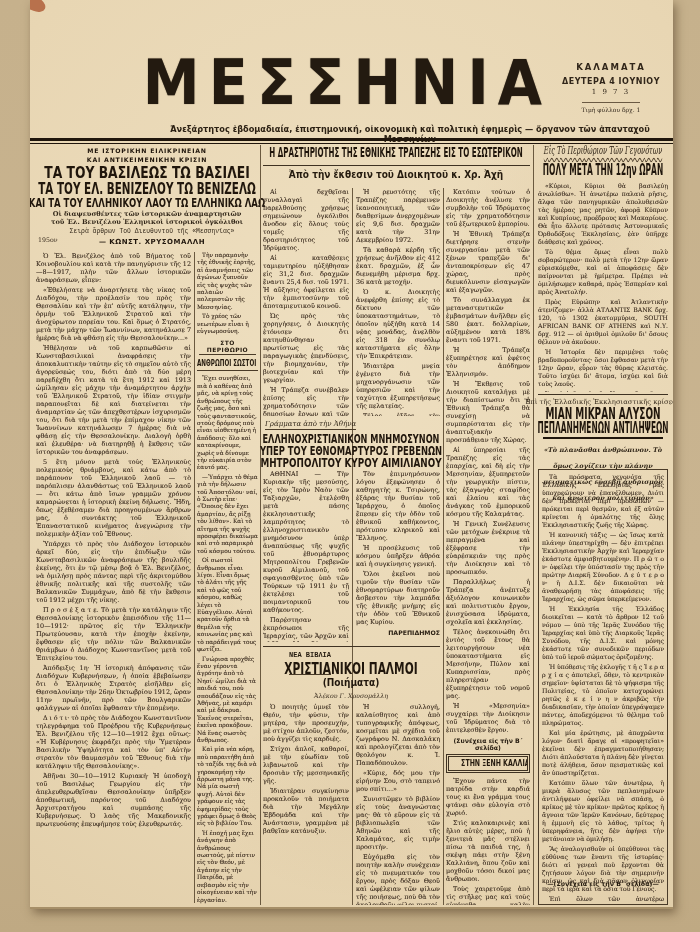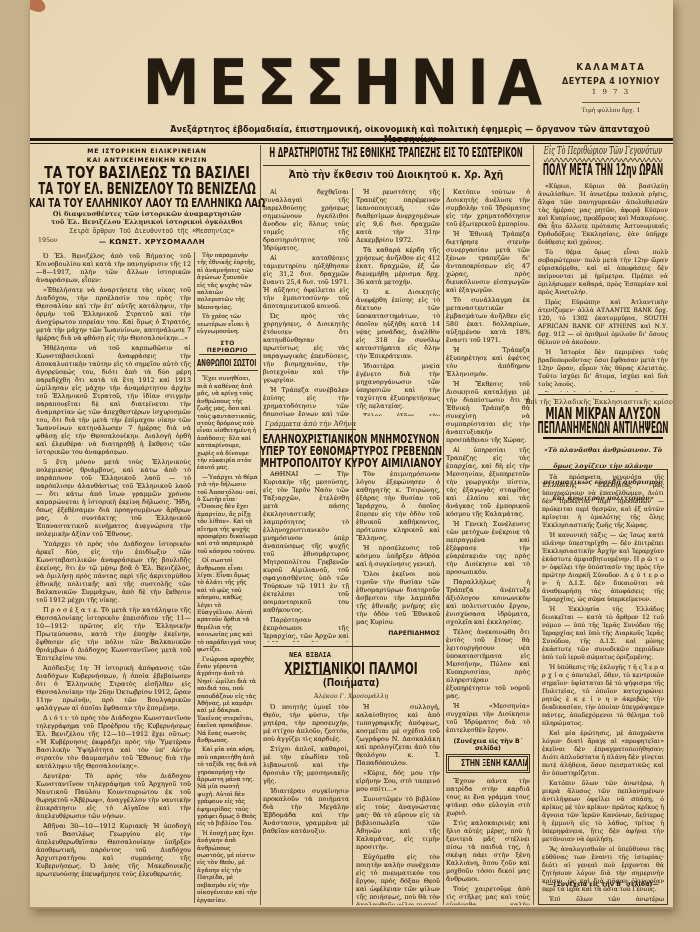--- a/index.html
+++ b/index.html
@@ -118,21 +118,20 @@
   <div class="cap series-author">— ΚΩΝΣΤ. ΧΡΥΣΟΜΑΛΛΗ</div>
   <div class="col" style="left:6px;top:252px;width:155px;height:651px;">
       <p class="bp">Ὁ Ἐλ. Βενιζέλος ἀπὸ τοῦ Βήματος τοῦ Κοινοβουλίου καὶ κατὰ τὴν πανηγύρισιν τῆς 12—8—1917, πλὴν τῶν ἄλλων ἱστορικῶν ἀναφράσεων, εἶπεν:</p>
       <p class="bp">«Ἐθελήσατε νὰ ἀναρτήσετε τὰς νίκας τοῦ Διαδόχου, τὴν προέλασίν του πρὸς τὴν Θεσσαλίαν καὶ τὴν ἐπ' αὐτῆς κατάληψιν, τὴν ὁρμὴν τοῦ Ἑλληνικοῦ Στρατοῦ καὶ τὴν ἀνοχύρωτον πορείαν του. Καὶ ὅμως ὁ Στρατός, μετὰ τὴν μάχην τῶν Ἰωαννίνων, κατηνάλωσε 7 ἡμέρας διὰ νὰ φθάσῃ εἰς τὴν Θεσσαλονίκην...»</p>
       <p class="bp">Ἠθέλησαν νὰ τοῦ καρπωθῶσιν αἱ Κωνσταβασιλικαὶ ἀναφράσεις τὴν ἀποκαλυπτικὴν ταύτην εἰς τὸ σημεῖον αὐτὸ τῆς ἀγορεύσεώς του, διότι ἀπὸ τὰ δύο μέρη παρεδέχθη ὅτι κατὰ τὰ ἔτη 1912 καὶ 1913 ὡμίλησαν εἰς μάχην τὴν ἀναμάρτητον ἀρχὴν τοῦ Ἑλληνικοῦ Στρατοῦ, τὴν ἰδίαν στιγμὴν παραπονεῖται δὲ καὶ διατείνεται τὴν ἀναμαρτίαν ὡς τῶν ἀπεχθεστέρων ἰσχυρισμῶν του, ὅτι διὰ τὴν μετὰ τὴν ἐπίμαχον νίκην τῶν Ἰωαννίνων κατηνάλωσεν 7 ἡμέρας διὰ νὰ φθάσῃ εἰς τὴν Θεσσαλονίκην. Διαλογὴ ὀρθὴ καὶ ἐλευθέρα· νὰ διατηρηθῇ ἡ ἔκθεσις τῶν ἱστορικῶν του ἀναφράσεων.</p>
       <p class="bp">5 ἔτη μόνον μετὰ τοὺς Ἑλληνικοὺς πολεμικοὺς θριάμβους, καὶ κάτω ἀπὸ τὸ παράπονον τοῦ Ἑλληνικοῦ λαοῦ — τὸ παρόπλισεν ἀλανθάστως τοῦ Ἑλληνικοῦ λαοῦ — ὅτι κάτω ἀπὸ ἴσων γραμμῶν χρόνον καμαρώνεται ἡ ἱστορικὴ ἐκείνη δήλωσις. Ἤδη, ὅπως ἐξεθέσαμεν διὰ προηγουμένων ἄρθρων μας, ὁ συντάκτης τοῦ Ἑλληνικοῦ Ἐπαναστατικοῦ κινήματος ἀνεγνώρισε τὴν πολεμικὴν ἀξίαν τοῦ Ἔθνους.</p>
       <p class="bp">Ὑπάρχει τὸ πρὸς τὸν Διάδοχον ἱστορικὸν ἀρκεῖ δύο, εἰς τὴν ἐπιδίωξιν τῶν Κωνσταβασιλικῶν ἀναφράσεων τῆς βουλιδῆς ἐκείνης, ὅτι ἐν τῷ μέσῳ βοᾷ ὁ Ἐλ. Βενιζέλος, νὰ ὁμιλήσῃ πρὸς πάντας περὶ τῆς ἀκριτομύθου ἐθνικῆς πολιτικῆς καὶ τῆς συστολῆς τῶν Βαλκανικῶν Συμμάχων, ἀπὸ δὲ τὴν ἔκθεσιν τοῦ 1912 μέχρι τῆς νίκης.</p>
       <p class="bp">Π ρ ο σ έ ξ α τ ε. Τὸ μετὰ τὴν κατάληψιν τῆς Θεσσαλονίκης ἱστορικὸν ἐπεισόδιον τῆς 11—10—1912· πρῶτος εἰς τὴν Ἑλληνικὴν Πρωτεύουσαν, κατὰ τὴν ἐποχὴν ἐκείνην, ἔφθασεν εἰς τὴν πόλιν τῶν Βαλκανικῶν θριάμβων ὁ Διάδοχος Κωνσταντῖνος μετὰ τοῦ Ἐπιτελείου του.</p>
       <p class="bp">Ἀπόδειξις 1η· Ἡ ἱστορικὴ ἀπόφανσις τῶν Διαδόχων Κυβερνήσεων, ἡ ὁποία ἐβεβαίωσεν ὅτι ὁ Ἑλληνικὸς Στρατὸς εἰσῆλθεν εἰς Θεσσαλονίκην τὴν 26ην Ὀκτωβρίου 1912, ὥραν 11ην πρωϊνήν, πρὸ τῶν Βουλγαρικῶν φαλάγγων αἱ ὁποῖαι ἔφθασαν τὴν ἑπομένην.</p>
       <p class="bp">Δ ι ό τ ι· τὸ πρὸς τὸν Διάδοχον Κωνσταντῖνον τηλεγράφημα τοῦ Προέδρου τῆς Κυβερνήσεως Ἐλ. Βενιζέλου τῆς 12—10—1912 ἔχει οὕτως: «Ἡ Κυβέρνησις ἐκφράζει πρὸς τὴν Ὑμετέραν Βασιλικὴν Ὑψηλότητα καὶ τὸν ὑπ' Αὐτὴν στρατὸν τὸν θαυμασμὸν τοῦ Ἔθνους διὰ τὴν κατάληψιν τῆς Θεσσαλονίκης».</p>
-      <p class="bp">Δευτέρα· Τὸ πρὸς τὸν Διάδοχον Κωνσταντῖνον τηλεγράφημα τοῦ Ἀρχηγοῦ τοῦ Ναυτικοῦ Παύλου Κουντουριώτου ἐκ τοῦ θωρηκτοῦ «Ἀβέρωφ», ἀναγγέλλον τὴν ναυτικὴν ἐπικράτησιν εἰς τὸ Αἰγαῖον καὶ τὴν ἀπελευθέρωσιν τῶν νήσων.</p>
       <p class="bp">Ἀθῆναι 30—10—1912 Κυριακή· Ἡ ὑποδοχὴ τοῦ Βασιλέως Γεωργίου εἰς τὴν ἀπελευθερωθεῖσαν Θεσσαλονίκην ὑπῆρξεν ἀποθεωτική, παρόντος τοῦ Διαδόχου Ἀρχιστρατήγου καὶ συμπάσης τῆς Κυβερνήσεως. Ὁ λαὸς τῆς Μακεδονικῆς πρωτευούσης ἐπευφήμησε τοὺς ἐλευθερωτάς.</p>
     </div>
   <div class="vr" style="left:164px;top:252px;height:651px;"></div>
 
   <div class="margin-col small">
     <div>
         <p class="bp">Τὴν παραμονὴν τῆς ἐθνικῆς ἑορτῆς, αἱ ἀναμνήσεις τῶν ἀγώνων ξυπνοῦν εἰς τὰς ψυχὰς τῶν παλαιῶν πολεμιστῶν τῆς Μεσσηνίας.</p>
         <p class="bp">Τὸ χρέος τῶν νεωτέρων εἶναι ἡ εὐγνωμοσύνη.</p>
       </div>
     <div class="mk">ΣΤΟ ΠΕΡΙΘΩΡΙΟ</div>

